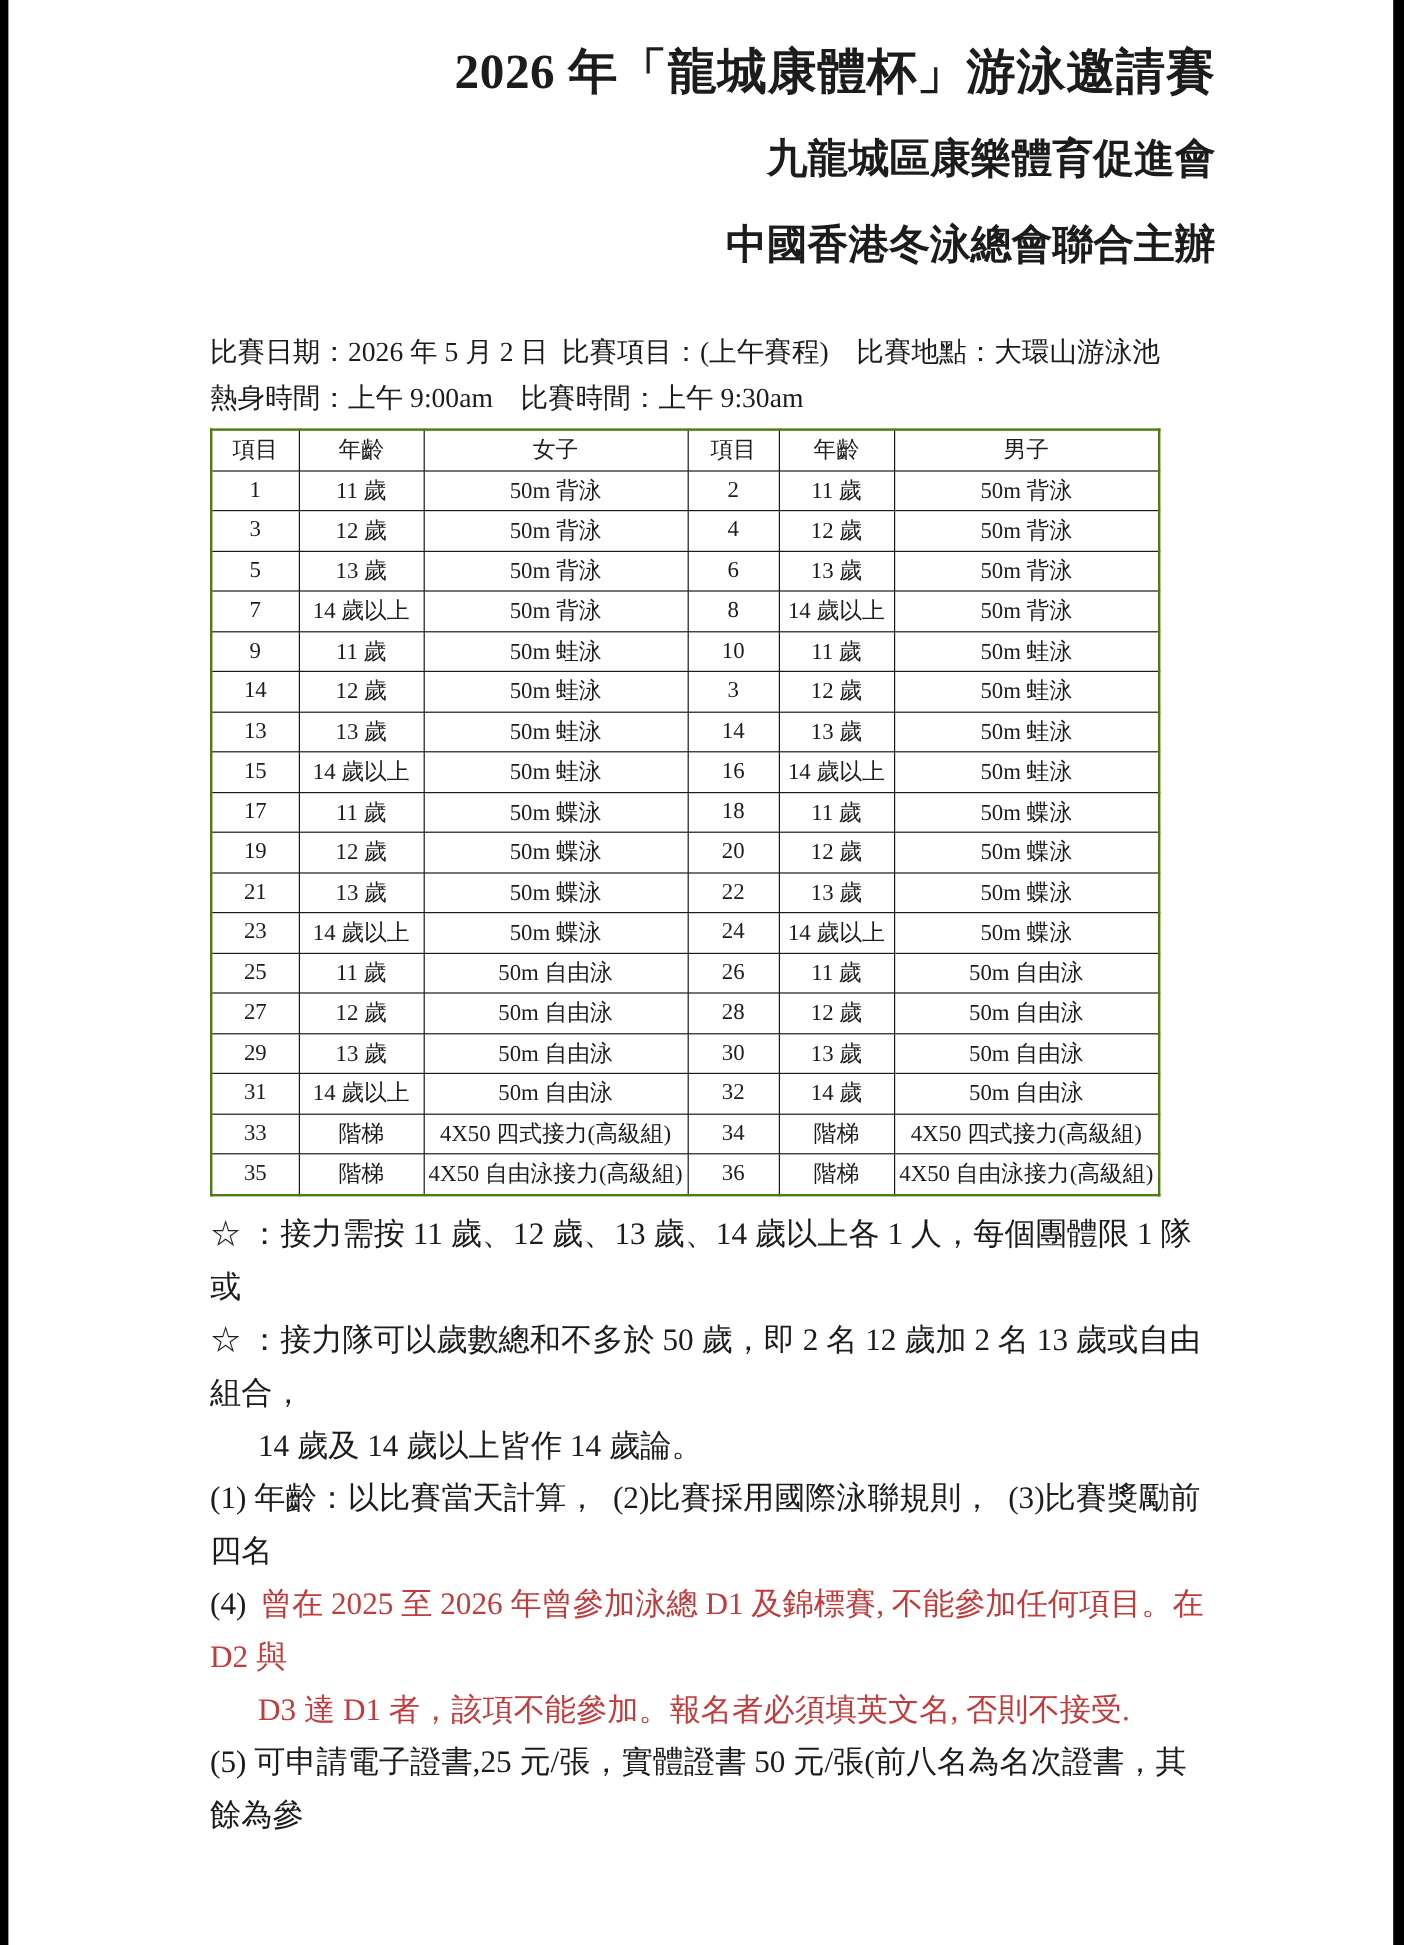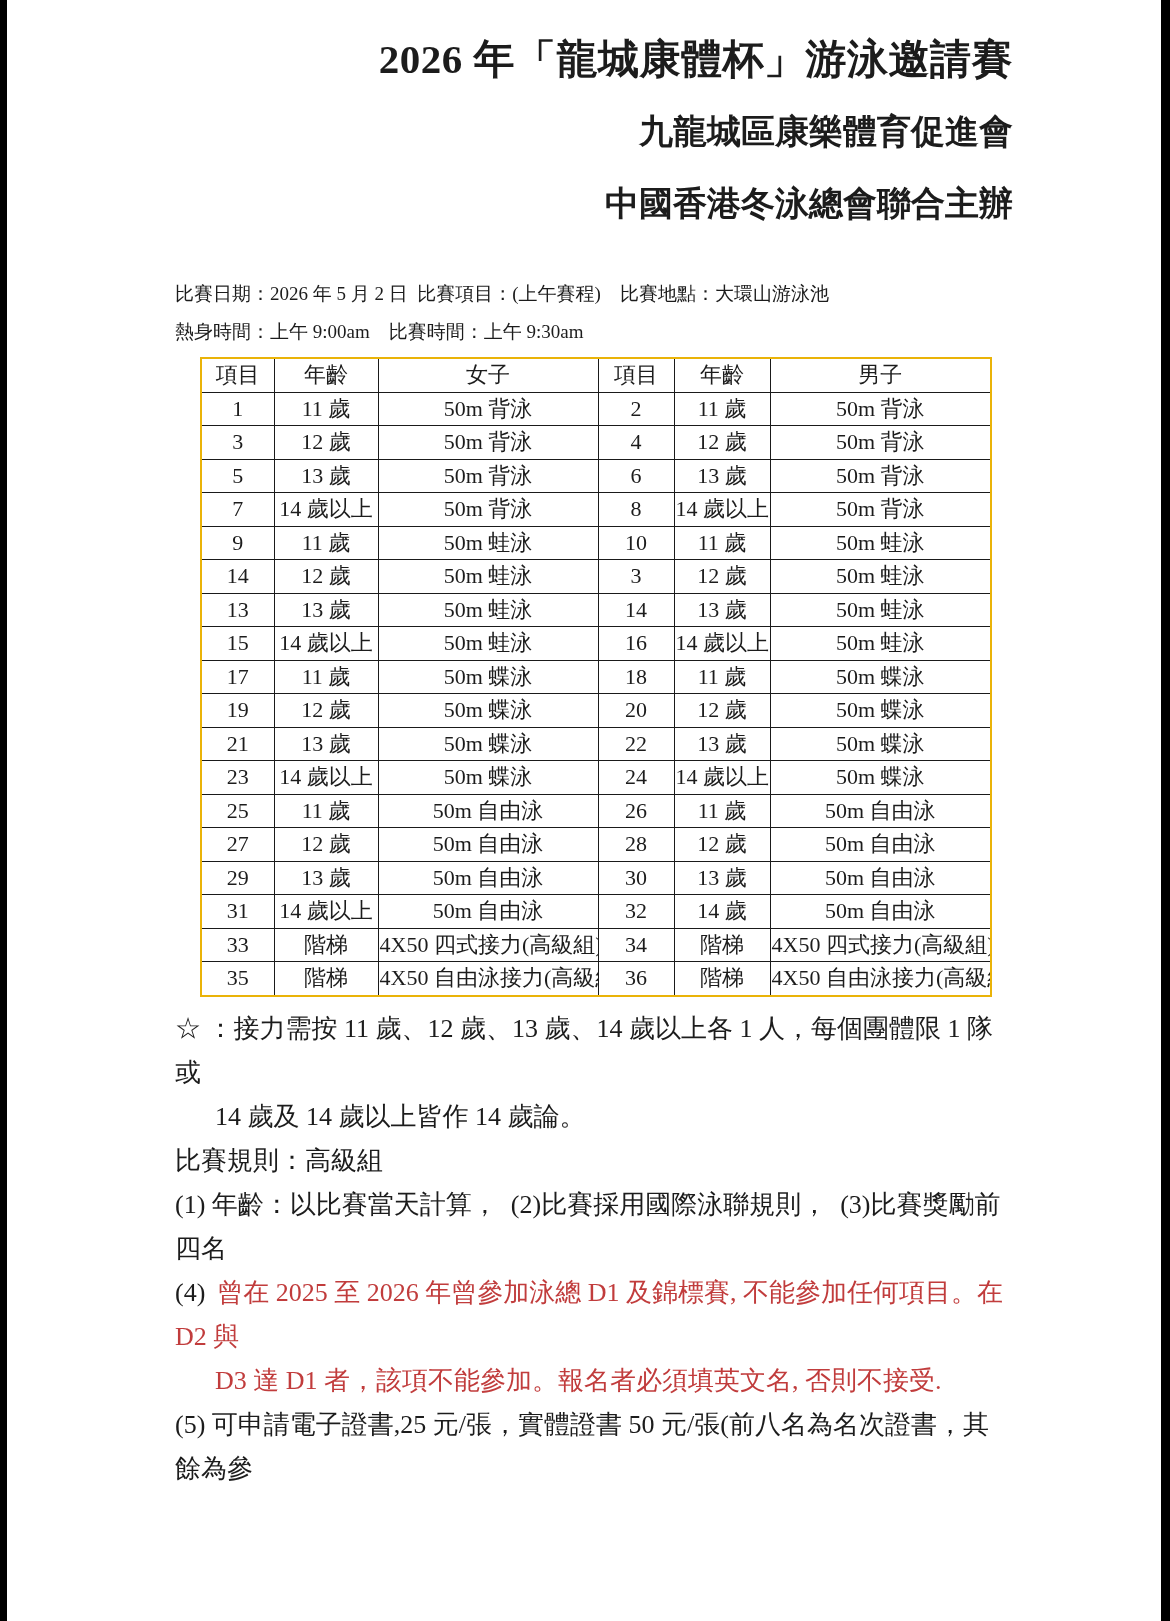--- a/index.html
+++ b/index.html
@@ -20,31 +20,30 @@
   .title {
     font-size:41px; font-weight:bold; text-align:right;
     margin:8px 0 0 0; letter-spacing:0.5px; white-space:nowrap;
   }
   .org {
     font-size:34px; font-weight:600; text-align:right;
     margin:22px 0 0 0; white-space:nowrap;
   }
   .org-2 { margin-top:26px; }
 
-  .info-block { margin-top:48px; font-size:19px; line-height:38px; }
+  .info-block { margin-top:48px; font-size:23px; line-height:38px; }
   .info-line { white-space:pre-wrap; }
 
   table.events {
     border-collapse:collapse;
     width:790px;
     margin-top:6px;
     table-layout:fixed;
-    border:2px solid #eab308;
-    font-size:22px;
-    margin-left:25px;
+    border:2px solid #4d7c0f;
+    font-size:19px;
   }
   table.events th, table.events td {
     border:1.5px solid #1a1a1a;
     text-align:center;
     vertical-align:middle;
     height:32.5px;
     padding:0 1px;
     font-weight:normal;
     overflow:hidden;
     white-space:nowrap;
@@ -235,22 +234,22 @@
           <td>4X50 自由泳接力(高級組)</td>
           <td>36</td>
           <td>階梯</td>
           <td>4X50 自由泳接力(高級組)</td>
         </tr>
       </tbody>
   </table>
 
   <div class="notes">
     <div class="note-line">☆ ：接力需按 11 歲、12 歲、13 歲、14 歲以上各 1 人，每個團體限 1 隊或</div>
+    <div class="note-line">☆ ：接力隊可以歲數總和不多於 50 歲，即 2 名 12 歲加 2 名 13 歲或自由組合，</div>
     <div class="note-line indent-cont">14 歲及 14 歲以上皆作 14 歲論。</div>
-    <div class="note-line">比賽規則：高級組</div>
     <div class="note-line">(1) 年齡：以比賽當天計算，  (2)比賽採用國際泳聯規則，  (3)比賽獎勵前四名</div>
     <div class="note-line"><span class="item4-prefix">(4)</span><span class="red-text">曾在 2025 至 2026 年曾參加泳總 D1 及錦標賽, 不能參加任何項目。在 D2 與</span></div>
     <div class="note-line indent-cont red-text">D3 達 D1 者，該項不能參加。報名者必須填英文名, 否則不接受.</div>
     <div class="note-line">(5) 可申請電子證書,25 元/張，實體證書 50 元/張(前八名為名次證書，其餘為參</div>
 
   </div>
 
 </div>
 
 </body></html>

